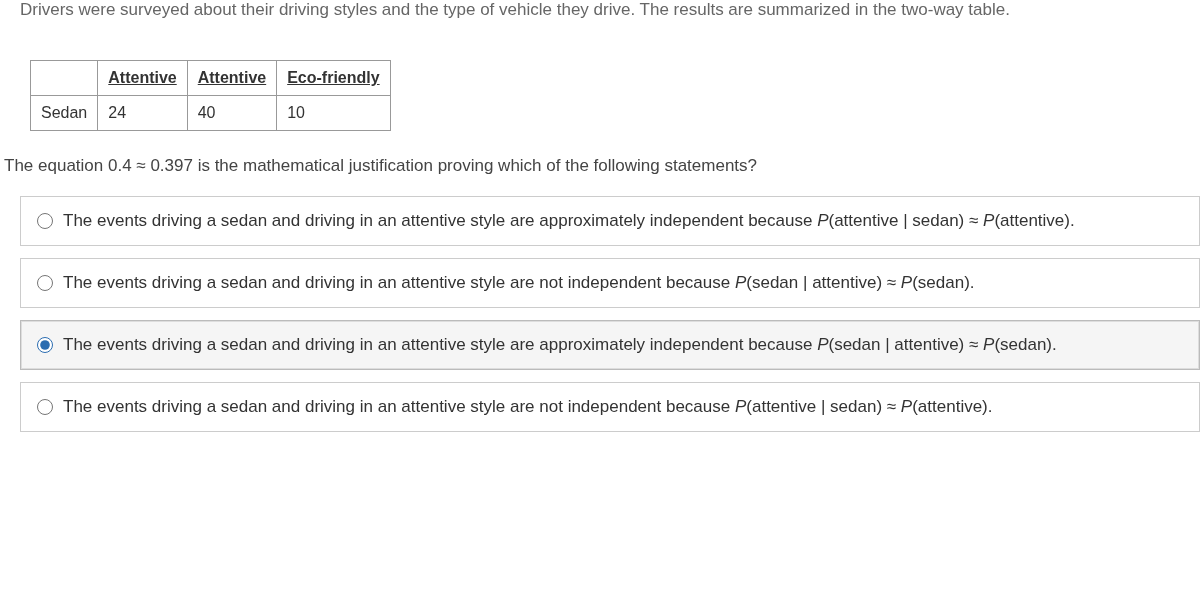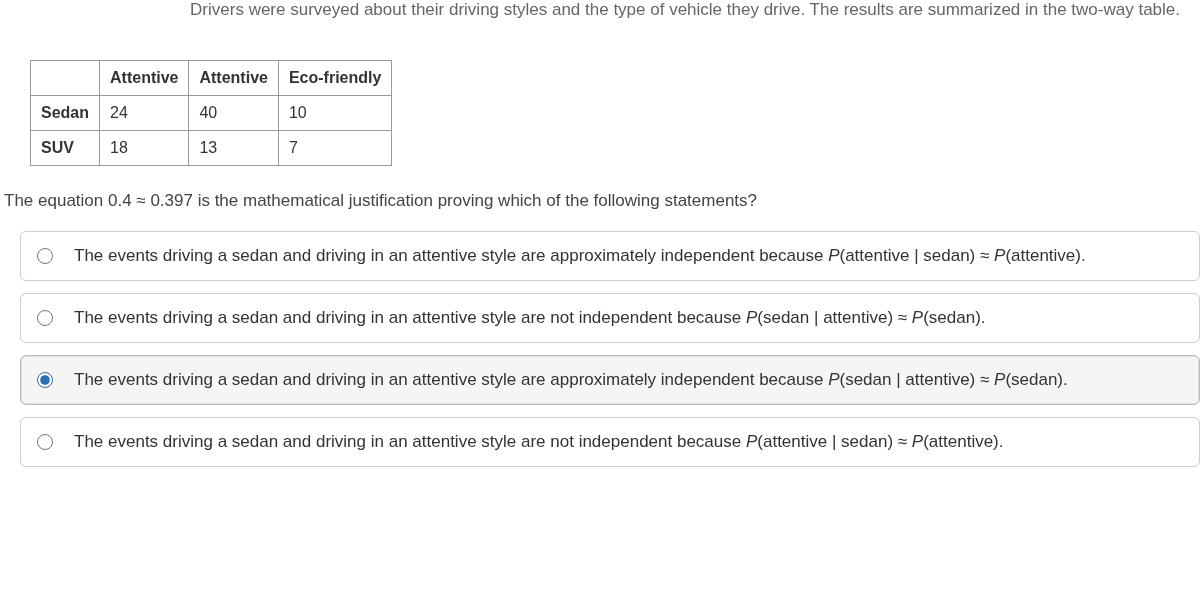--- a/index.html
+++ b/index.html
@@ -11,52 +11,52 @@
       font-family: Arial, Helvetica, sans-serif;
       font-size: 16px;
       color: #444;
       padding: 0 0 20px 0;
       background: #fff;
     }
     .intro {
       padding: 0 20px 20px 20px;
       color: #666;
       font-size: 17px;
-      text-align: right;
     }
     .data-table {
       border-collapse: collapse;
       margin: 20px 20px 25px 30px;
     }
     .data-table th, .data-table td {
       border: 1px solid #999;
       padding: 8px 10px;
       text-align: left;
       color: #333;
     }
     .data-table th {
       font-weight: bold;
+      text-decoration: underline;
     }
     .row-label {
-      font-weight: bold;
+      font-weight: normal;
     }
     .question {
       padding: 0 20px 20px 4px;
       color: #444;
       font-size: 17px;
     }
     .options {
       padding: 0 0 0 20px;
     }
     .option {
       display: flex;
       align-items: center;
-      gap: 21px;
+      gap: 10px;
       border: 1px solid #ccc;
-      border-radius: 6px;
+      border-radius: 0;
       padding: 14px 16px;
       margin-bottom: 12px;
       font-size: 17px;
       color: #333;
       cursor: pointer;
       background: #fff;
     }
     .option.selected {
       background: #f5f5f5;
       border: 1px solid #bbb;
@@ -89,26 +89,20 @@
       <th>Eco-friendly</th>
     </tr>
   </thead>
   <tbody>
     <tr>
       <td class="row-label">Sedan</td>
       <td>24</td>
       <td>40</td>
       <td>10</td>
     </tr>
-    <tr>
-      <td class="row-label">SUV</td>
-      <td>18</td>
-      <td>13</td>
-      <td>7</td>
-    </tr>
   </tbody>
 </table>
 
 <p class="question">The equation 0.4 ≈ 0.397 is the mathematical justification proving which of the following statements?</p>
 
 <div class="options">
   <label class="option">
     <input type="radio" name="answer" style="">
     <span class="label">
       <span>The events driving a sedan and driving in an attentive style are approximately independent because </span><span class="ital">P</span><span>(attentive | sedan) ≈ </span><span class="ital">P</span><span>(attentive).</span>

